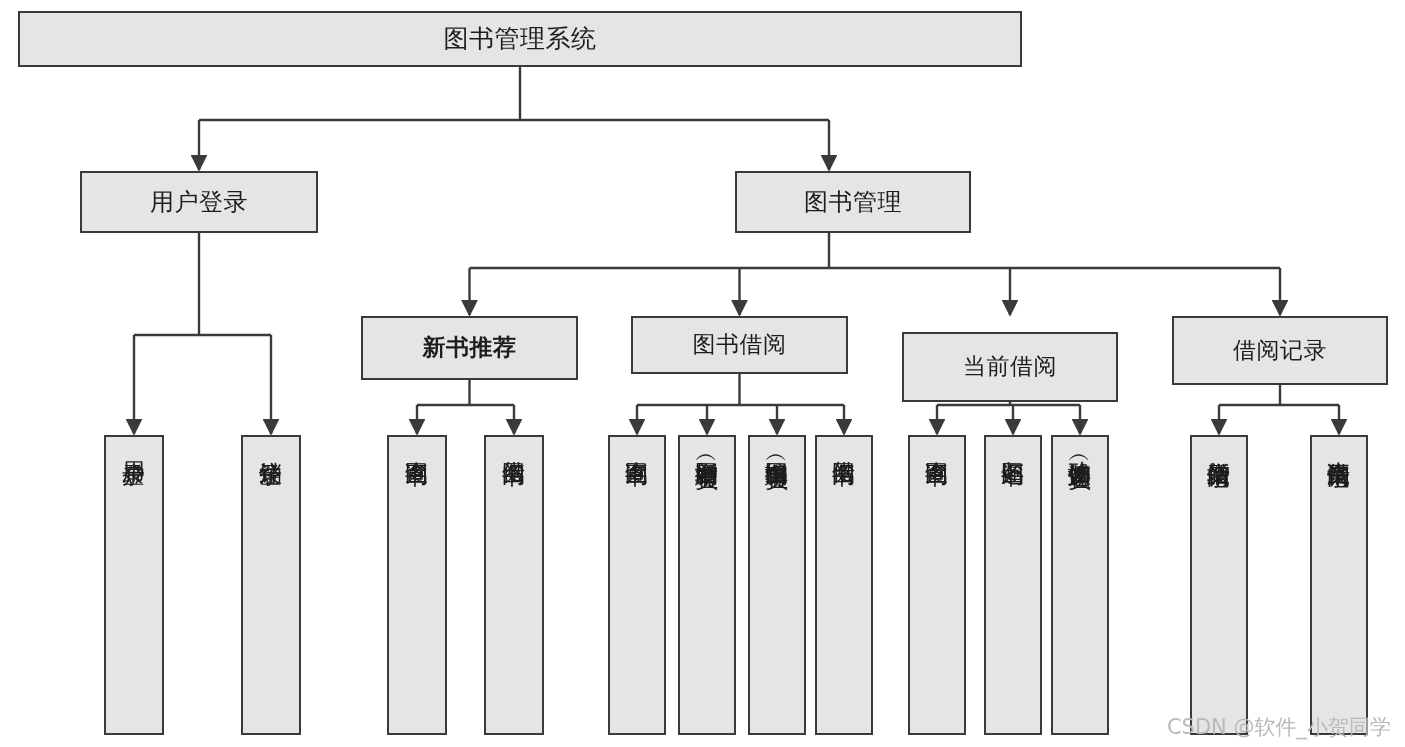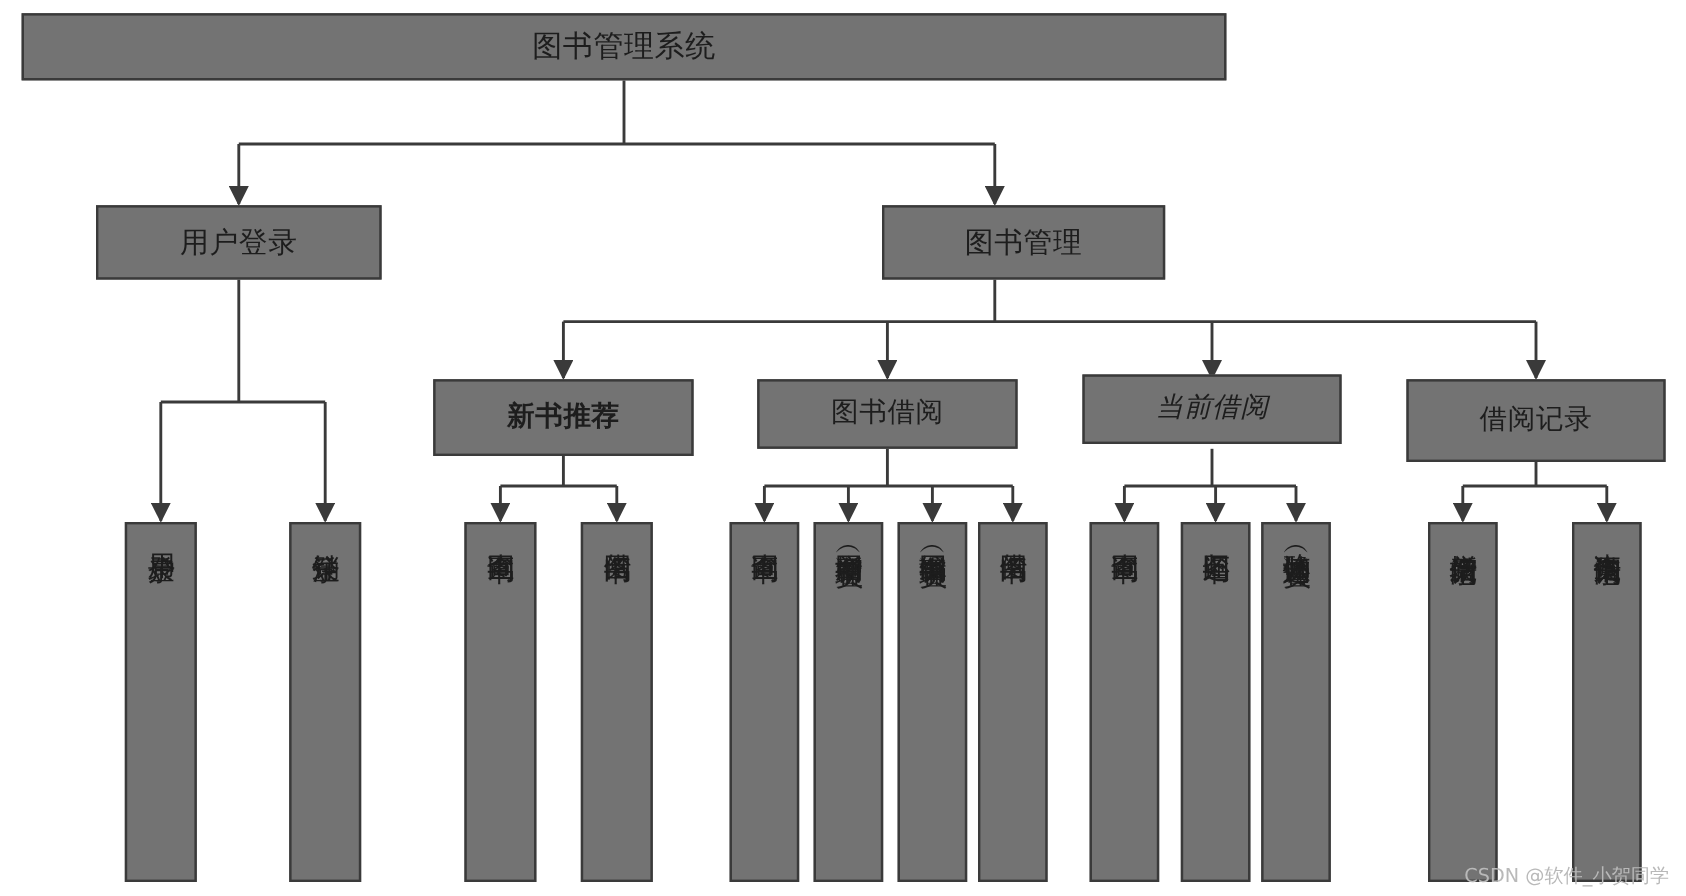--- a/index.html
+++ b/index.html
@@ -22,21 +22,21 @@
     position: absolute;
     left: 0;
     top: 0;
     width: 1405px;
     height: 747px;
     pointer-events: none;
   }
   .node {
     position: absolute;
     box-sizing: border-box;
-    background: #737373;
+    background: #e5e5e5;
     border: 2px solid #3a3a3a;
     display: flex;
     align-items: center;
     justify-content: center;
     color: #1d1d1d;
     z-index: 2;
   }
   .node.level-0 { font-size: 25px; }
   .node.level-1 { font-size: 24px; }
   .node.level-2 { font-size: 23px; }
@@ -55,21 +55,21 @@
     text-orientation: upright;
     line-height: 1.05;
     letter-spacing: 1px;
     white-space: nowrap;
     max-height: 100%;
   }
   #watermark {
     position: absolute;
     right: 14px;
     bottom: 6px;
-    font-size: 16px;
+    font-size: 21px;
     color: #b9b9b9;
     z-index: 5;
     white-space: nowrap;
     font-family: "DejaVu Sans", "Liberation Sans", sans-serif;
   }
 </style>
 </head>
 <body>
 
 <div id="canvas">
@@ -125,21 +125,21 @@
       </div>
       <div class="node level-1" style="left: 735px; top: 171px; width: 236px; height: 62px;">
         <span class="label">图书管理</span>
       </div>
       <div class="node level-2" style="left: 361px; top: 316px; width: 217px; height: 64px; font-weight: bold;">
         <span class="label">新书推荐</span>
       </div>
       <div class="node level-2" style="left: 631px; top: 316px; width: 217px; height: 58px; text-align: right;">
         <span class="label">图书借阅</span>
       </div>
-      <div class="node level-2" style="left: 902px; top: 312px; width: 216px; height: 58px; font-style: italic;">
+      <div class="node level-2" style="left: 902px; top: 332px; width: 216px; height: 70px;">
         <span class="label">当前借阅</span>
       </div>
       <div class="node level-2" style="left: 1172px; top: 316px; width: 216px; height: 69px;">
         <span class="label">借阅记录</span>
       </div>
       <div class="node level-3 leaf" style="left: 104px; top: 435px; width: 60px; height: 300px;">
         <span class="label">用户登录</span>
       </div>
       <div class="node level-3 leaf" style="left: 241px; top: 435px; width: 60px; height: 300px;">
         <span class="label">注销登录</span>

